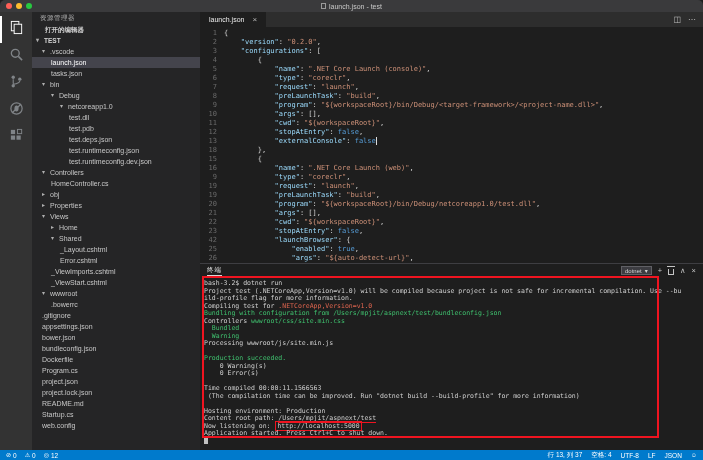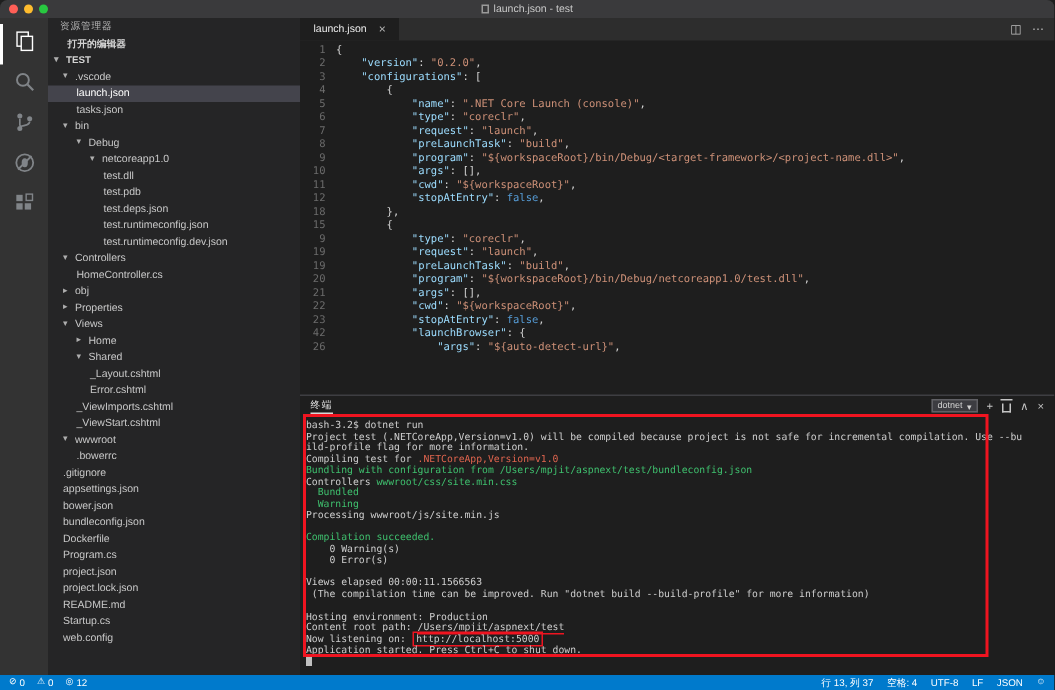--- a/index.html
+++ b/index.html
@@ -331,28 +331,36 @@
           </div>
           <div class="cl">
             <span class="gut">11</span>
             <span class="ct"><span class="c-w">            </span><span class="c-k">"cwd"</span><span class="c-w">: </span><span class="c-s">"${workspaceRoot}"</span><span class="c-w">,</span></span>
           </div>
           <div class="cl">
             <span class="gut">12</span>
             <span class="ct"><span class="c-w">            </span><span class="c-k">"stopAtEntry"</span><span class="c-w">: </span><span class="c-b">false</span><span class="c-w">,</span></span>
           </div>
           <div class="cl">
+            <span class="gut">13</span>
+            <span class="ct"><span class="c-w">            </span><span class="c-k">"externalConsole"</span><span class="c-w">: </span><span class="c-b">false</span><span class="caret"></span></span>
+          </div>
+          <div class="cl">
             <span class="gut">18</span>
             <span class="ct"><span class="c-w">        },</span></span>
           </div>
           <div class="cl">
             <span class="gut">15</span>
             <span class="ct"><span class="c-w">        {</span></span>
           </div>
           <div class="cl">
+            <span class="gut">16</span>
+            <span class="ct"><span class="c-w">            </span><span class="c-k">"name"</span><span class="c-w">: </span><span class="c-s">".NET Core Launch (web)"</span><span class="c-w">,</span></span>
+          </div>
+          <div class="cl">
             <span class="gut">9</span>
             <span class="ct"><span class="c-w">            </span><span class="c-k">"type"</span><span class="c-w">: </span><span class="c-s">"coreclr"</span><span class="c-w">,</span></span>
           </div>
           <div class="cl">
             <span class="gut">19</span>
             <span class="ct"><span class="c-w">            </span><span class="c-k">"request"</span><span class="c-w">: </span><span class="c-s">"launch"</span><span class="c-w">,</span></span>
           </div>
           <div class="cl">
             <span class="gut">19</span>
             <span class="ct"><span class="c-w">            </span><span class="c-k">"preLaunchTask"</span><span class="c-w">: </span><span class="c-s">"build"</span><span class="c-w">,</span></span>
@@ -369,20 +377,24 @@
             <span class="gut">22</span>
             <span class="ct"><span class="c-w">            </span><span class="c-k">"cwd"</span><span class="c-w">: </span><span class="c-s">"${workspaceRoot}"</span><span class="c-w">,</span></span>
           </div>
           <div class="cl">
             <span class="gut">23</span>
             <span class="ct"><span class="c-w">            </span><span class="c-k">"stopAtEntry"</span><span class="c-w">: </span><span class="c-b">false</span><span class="c-w">,</span></span>
           </div>
           <div class="cl">
             <span class="gut">42</span>
             <span class="ct"><span class="c-w">            </span><span class="c-k">"launchBrowser"</span><span class="c-w">: {</span></span>
+          </div>
+          <div class="cl">
+            <span class="gut">25</span>
+            <span class="ct"><span class="c-w">                </span><span class="c-k">"enabled"</span><span class="c-w">: </span><span class="c-b">true</span><span class="c-w">,</span></span>
           </div>
           <div class="cl">
             <span class="gut">26</span>
             <span class="ct"><span class="c-w">                </span><span class="c-k">"args"</span><span class="c-w">: </span><span class="c-s">"${auto-detect-url}"</span><span class="c-w">,</span></span>
           </div>
         </div>
 
       <div class="panel">
         <div class="panel-header">
           <span class="panel-tab">终端</span>
@@ -403,25 +415,25 @@
             <div class="tl"><span class="t-d">bash-3.2$ dotnet run</span></div>
             <div class="tl"><span class="t-d">Project test (.NETCoreApp,Version=v1.0) will be compiled because project is not safe for incremental compilation. Use --bu</span></div>
             <div class="tl"><span class="t-d">ild-profile flag for more information.</span></div>
             <div class="tl"><span class="t-d">Compiling test for </span><span class="t-r">.NETCoreApp,Version=v1.0</span></div>
             <div class="tl"><span class="t-g">Bundling with configuration from /Users/mpjit/aspnext/test/bundleconfig.json</span></div>
             <div class="tl"><span class="t-d">Controllers </span><span class="t-g">wwwroot/css/site.min.css</span></div>
             <div class="tl"><span class="t-g">  Bundled</span></div>
             <div class="tl"><span class="t-g">  Warning</span></div>
             <div class="tl"><span class="t-d">Processing wwwroot/js/site.min.js</span></div>
             <div class="tl"></div>
-            <div class="tl"><span class="t-g">Compilation succeeded.</span></div>
+            <div class="tl"><span class="t-g">Production succeeded.</span></div>
             <div class="tl"><span class="t-d">    0 Warning(s)</span></div>
             <div class="tl"><span class="t-d">    0 Error(s)</span></div>
             <div class="tl"></div>
-            <div class="tl"><span class="t-d">Views elapsed 00:00:11.1566563</span></div>
+            <div class="tl"><span class="t-d">Time compiled 00:00:11.1566563</span></div>
             <div class="tl"><span class="t-d"> (The compilation time can be improved. Run "dotnet build --build-profile" for more information)</span></div>
             <div class="tl"></div>
             <div class="tl"><span class="t-d">Hosting environment: Production</span></div>
             <div class="tl"><span class="t-d">Content root path: </span><span class="t-path">/Users/mpjit/aspnext/test</span></div>
             <div class="tl"><span class="t-d">Now listening on: </span><span class="t-url">http://localhost:5000</span></div>
             <div class="tl"><span class="t-d">Application started. Press Ctrl+C to shut down.</span></div>
             <div class="tl"><span class="t-cur"></span></div>
           </div>
         <div class="ann-rect"></div>
       </div>

